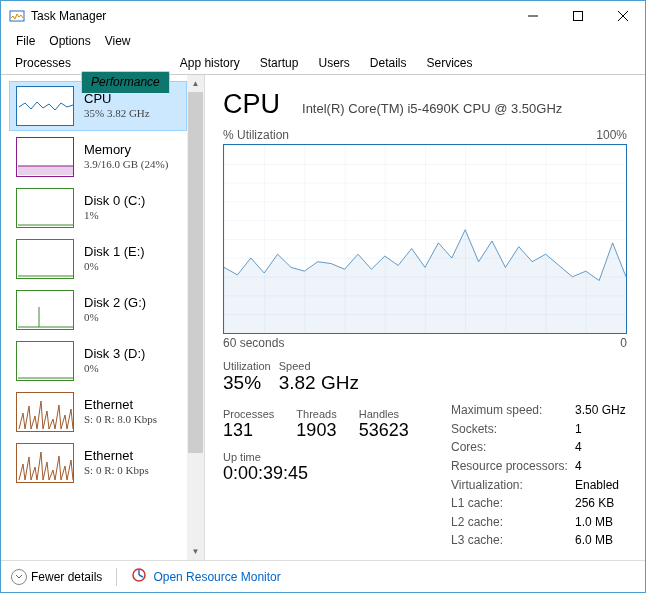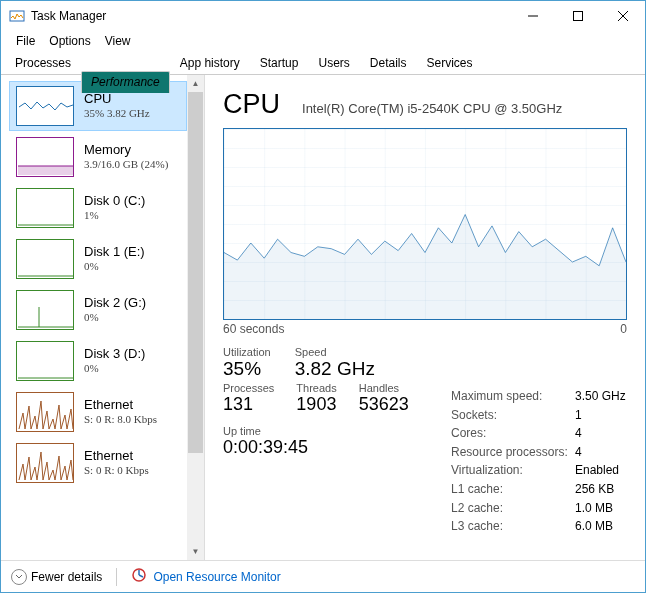--- a/index.html
+++ b/index.html
@@ -30,21 +30,21 @@
   .side-scroll .thumb-scroll { position: absolute; left: 1px; right: 1px; top: 0; height: 80%; background: #cdcdcd; }
   .main { flex: 1; padding: 10px 18px 10px 18px; display: flex; flex-direction: column; overflow: hidden; }
   .main-head { display: flex; align-items: baseline; gap: 22px; margin-top: 4px; margin-bottom: 8px; }
   .main-head .big { font-size: 27px; font-weight: 400; }
   .main-head .desc { font-size: 13px; color: #444; }
   .chart-labels { display: flex; justify-content: space-between; font-size: 10px; color: #555; margin-bottom: 2px; }
   .chart-box { border: 1px solid #2171b0; height: 192px; background: linear-gradient(to right, rgba(33,113,176,0.05) 0 1px, transparent 1px) 0 0/10% 100%, linear-gradient(to bottom, rgba(33,113,176,0.05) 0 1px, transparent 1px) 0 0/100% 10%; position: relative; overflow: hidden; }
   .chart-bottom { display: flex; justify-content: space-between; font-size: 10px; color: #555; margin-top: 2px; margin-bottom: 10px; }
   .stats-grid { display: flex; gap: 20px; }
   .stats-left { flex: 0 0 208px; }
-  .stats-left .row1 { display: flex; gap: 24px; margin-bottom: 2px; }
+  .stats-left .row1 { display: flex; gap: 8px; margin-bottom: 14px; }
   .stats-left .row2 { display: flex; gap: 22px; margin-bottom: 10px; }
   .stat-block .label { font-size: 11px; color: #555; }
   .stat-block .val { font-size: 19px; }
   .stat-block .val-sm { font-size: 18px; }
   .stats-right { flex: 1; margin-top: 41px; }
   .srow { display: flex; font-size: 11px; line-height: 1.55; }
   .srow .k { flex: 0 0 124px; color: #555; }
   .srow .v { color: #000; }
   .footer { height: 32px; display: flex; align-items: center; padding: 0 10px; gap: 14px; border-top: 1px solid #ddd; }
   .footer .circle { width: 16px; height: 16px; border: 1px solid #888; border-radius: 50%; display: flex; align-items: center; justify-content: center; margin-right: 4px; }
@@ -200,23 +200,27 @@
         <div class="track">
             <div class="thumb-scroll"></div>
           </div>
         <div class="arrow">▼</div>
       </div>
     </div>
 
     <div class="main">
       <div class="main-head">
         <div class="big">CPU</div>
-        <div class="desc">Intel(R) Core(TM) i5-2540K CPU @ 3.50GHz</div>
-      </div>
-
+        <div class="desc">Intel(R) Core(TM) i5-4690K CPU @ 3.50GHz</div>
+      </div>
+
+      <div class="chart-labels">
+        <span>% Utilization</span>
+        <span>100%</span>
+      </div>
       <div class="chart-box">
         <svg id="chart-svg" preserveAspectRatio="none" viewBox="0 0 100 100" style="width:100%;height:100%;position:absolute;inset:0;">
             <polygon points="0,100 0.00,65.00 3.33,69.00 6.67,60.00 10.00,68.00 13.33,58.00 16.67,65.00 20.00,67.00 23.33,62.00 26.67,63.00 30.00,66.00 33.33,58.00 36.67,66.00 40.00,59.00 43.33,64.00 46.67,55.00 50.00,65.00 53.33,52.00 56.67,60.00 60.00,45.00 63.33,62.00 66.67,51.00 70.00,65.00 73.33,54.00 76.67,62.00 80.00,58.00 83.33,64.00 86.67,70.00 90.00,67.00 93.33,72.00 96.67,52.00 100.00,70.00 100,100" fill="rgba(33,113,176,0.08)" stroke="none"></polygon>
             <polyline points="0.00,65.00 3.33,69.00 6.67,60.00 10.00,68.00 13.33,58.00 16.67,65.00 20.00,67.00 23.33,62.00 26.67,63.00 30.00,66.00 33.33,58.00 36.67,66.00 40.00,59.00 43.33,64.00 46.67,55.00 50.00,65.00 53.33,52.00 56.67,60.00 60.00,45.00 63.33,62.00 66.67,51.00 70.00,65.00 73.33,54.00 76.67,62.00 80.00,58.00 83.33,64.00 86.67,70.00 90.00,67.00 93.33,72.00 96.67,52.00 100.00,70.00 " fill="none" stroke="#2171b0" stroke-width="0.7" vector-effect="non-scaling-stroke"></polyline>
           </svg>
       </div>
       <div class="chart-bottom">
         <span>60 seconds</span>
         <span>0</span>
       </div>

